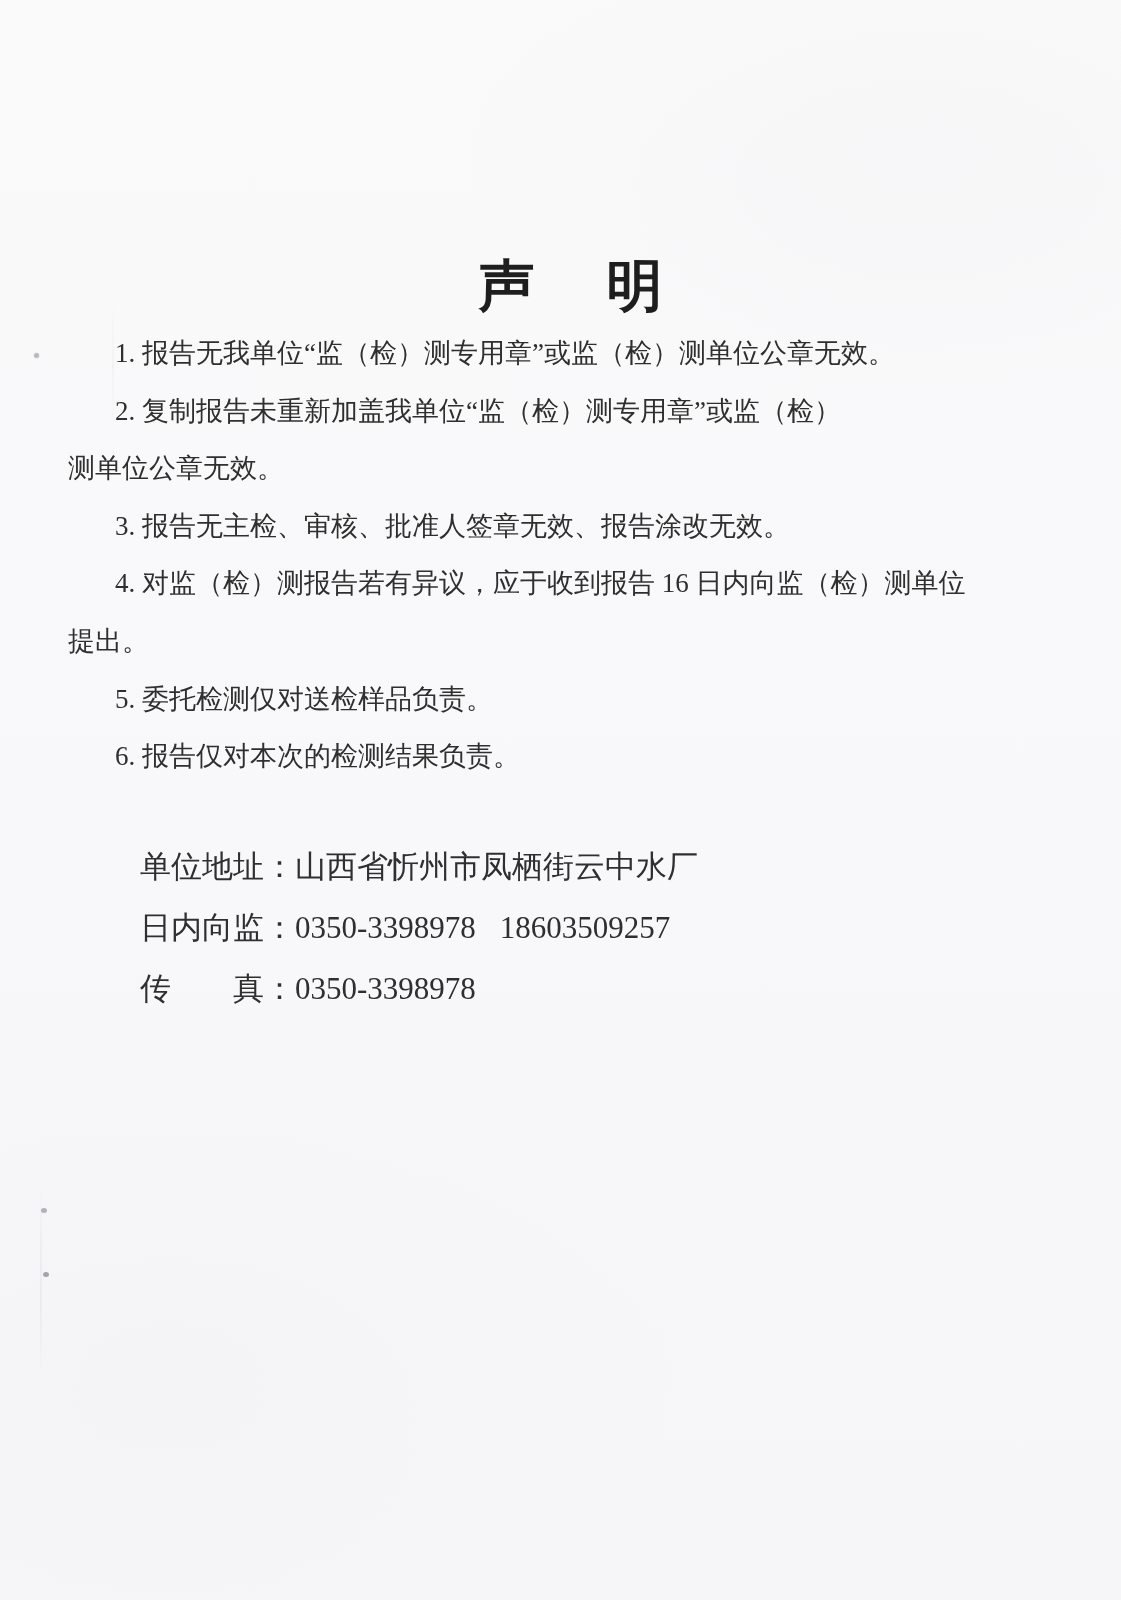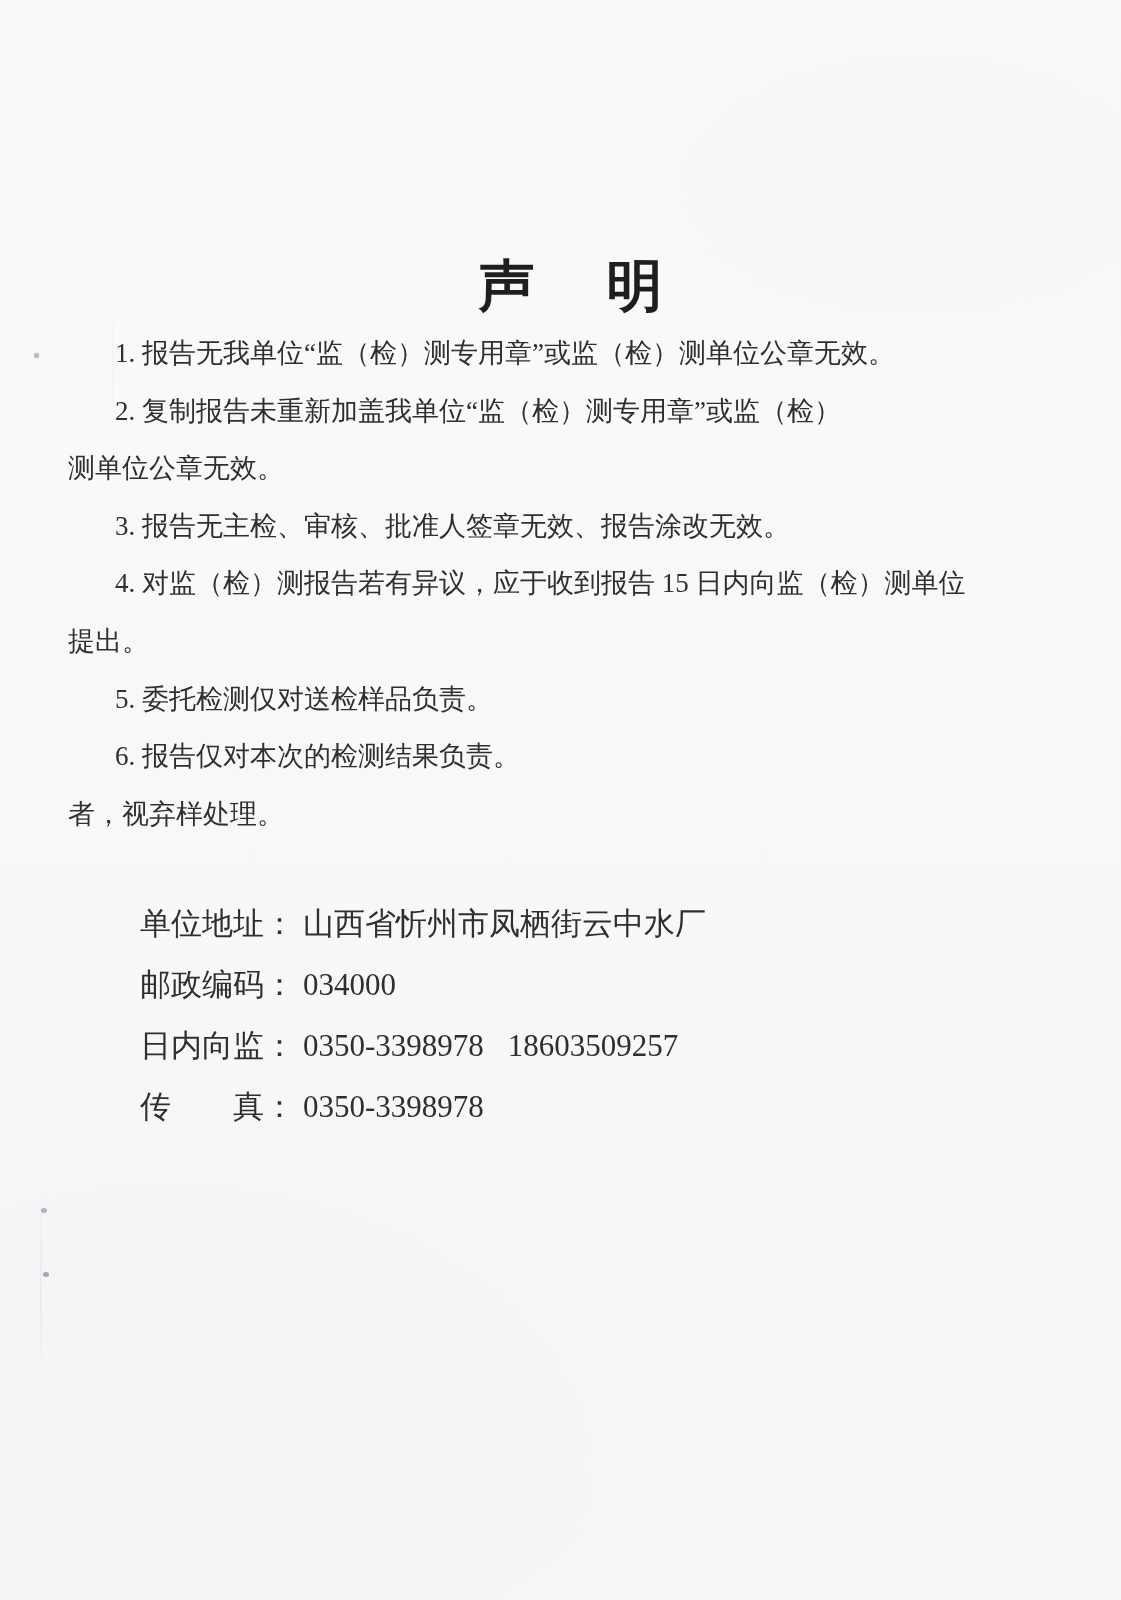--- a/index.html
+++ b/index.html
@@ -53,21 +53,20 @@
     margin-top: 50px;
     margin-left: 72px;
     line-height: 61px;
     font-size: 31px;
   }
   .contact p {
     margin: 0;
     white-space: nowrap;
   }
   .contact .value {
-    margin-left: 8px;
   }
   .contact .value-secondary {
     margin-left: 24px;
   }
   .speck {
     position: absolute;
     border-radius: 50%;
     pointer-events: none;
   }
   .speck-1 { left: 34px; top: 353px; width: 5px; height: 5px; background: rgba(105,108,120,0.45); box-shadow: 0 0 2px rgba(105,108,120,0.3); }
@@ -87,33 +86,29 @@
 
 <div class="page">
 
   <h1 class="title">声　明</h1>
 
   <div class="statements">
     <p class="first">1. 报告无我单位“监（检）测专用章”或监（检）测单位公章无效。</p>
     <p class="first">2. 复制报告未重新加盖我单位“监（检）测专用章”或监（检）</p>
     <p>测单位公章无效。</p>
     <p class="first">3. 报告无主检、审核、批准人签章无效、报告涂改无效。</p>
-    <p class="first">4. 对监（检）测报告若有异议，应于收到报告 15 日内向监（检）测单位</p>
+    <p class="first">4. 对监（检）测报告若有异议，应于收到报告 16 日内向监（检）测单位</p>
     <p>提出。</p>
     <p class="first">5. 委托检测仅对送检样品负责。</p>
     <p class="first">6. 报告仅对本次的检测结果负责。</p>
-    <p>者，视弃样处理。</p>
   </div>
 
   <div class="contact">
     <p>
       <span class="label">单位地址：</span><span class="value">山西省忻州市凤栖街云中水厂</span>
-    </p>
-    <p>
-      <span class="label">邮政编码：</span><span class="value">034000</span>
     </p>
     <p>
       <span class="label">日内向监：</span><span class="value">0350-3398978</span><span class="value-secondary">18603509257</span>
     </p>
     <p>
       <span class="label">传　　真：</span><span class="value">0350-3398978</span>
     </p>
   </div>
 
   <div class="speck speck-1"></div>

